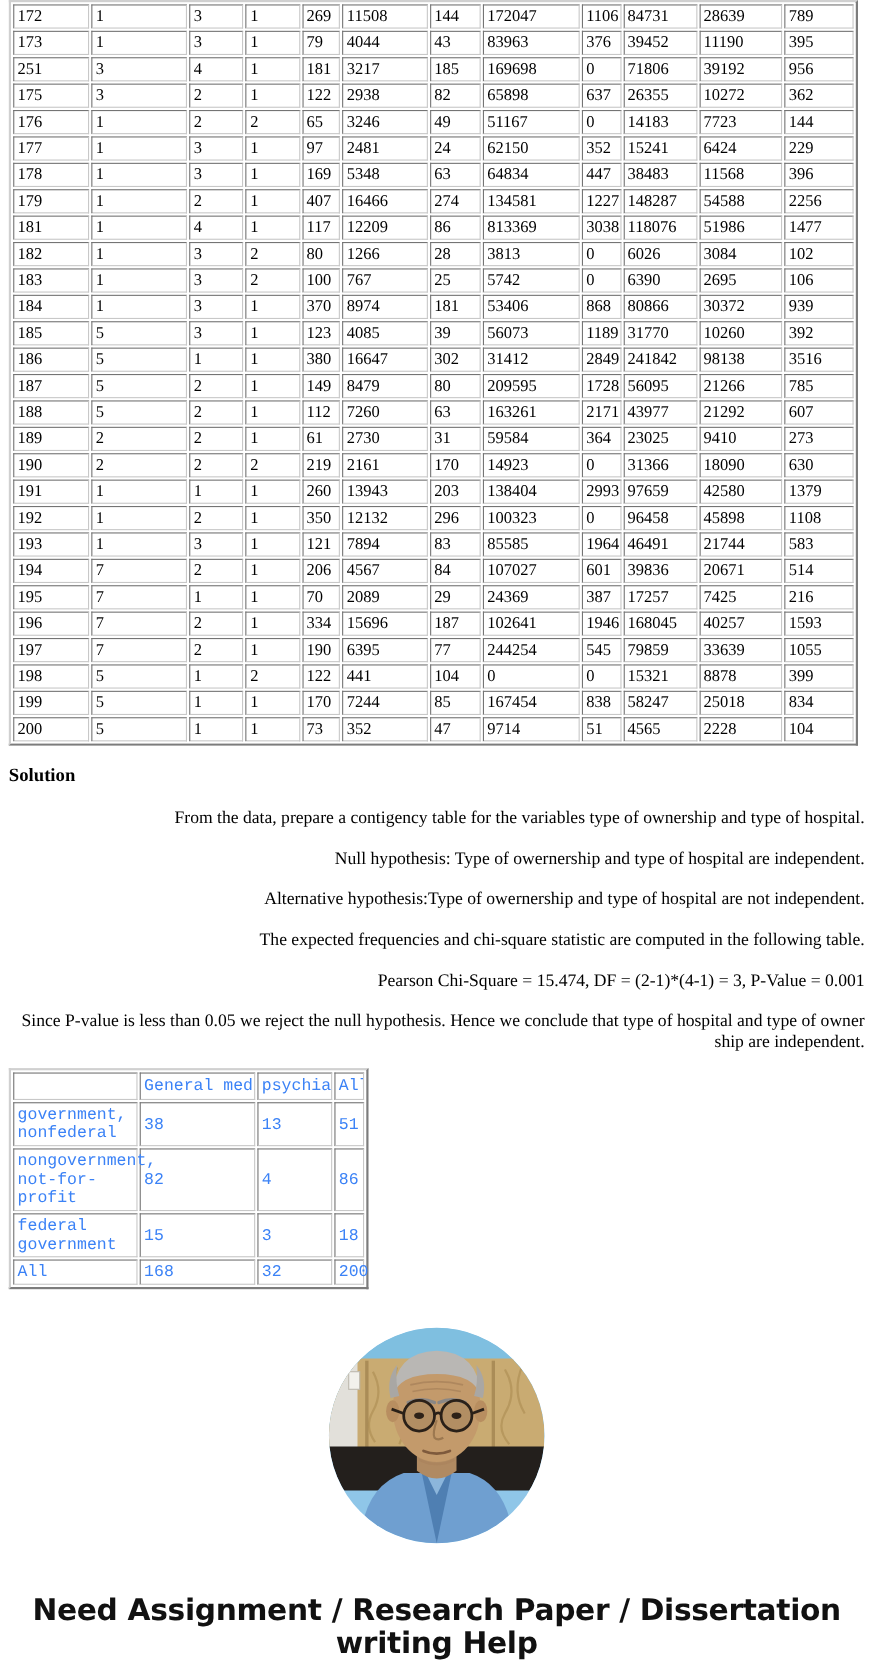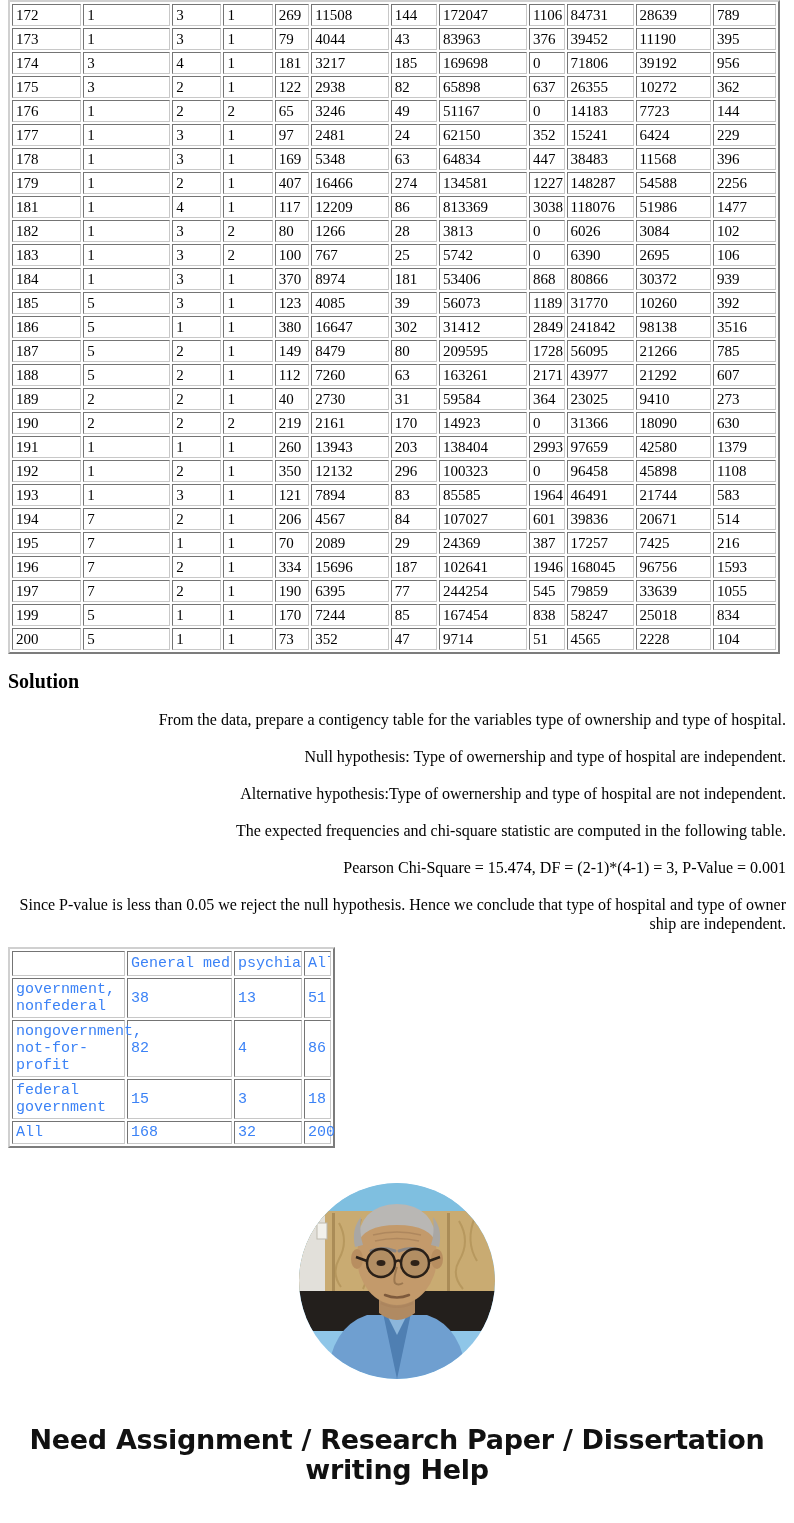--- a/index.html
+++ b/index.html
@@ -58,21 +58,21 @@
   table.data-table col.c10 { width: 72px;  }
   table.data-table col.c11 { width: 60px;  }
 
   
   .solution {
     padding: 0 8px;
     margin-top: 16px;
   }
   h2.solution-title {
     font-family: "Liberation Serif", "DejaVu Serif", serif;
-    font-size: 20px;
+    font-size: 17px;
     font-weight: bold;
     margin: 0 0 18px 0;
     padding: 0;
     line-height: 22px;
   }
   p.solution-para {
     font-family: "Liberation Serif", "DejaVu Serif", serif;
     font-size: 16px;
     line-height: 19px;
     margin: 0 0 18px 0;
@@ -182,21 +182,21 @@
           <td class="col-4">79</td>
           <td class="col-5">4044</td>
           <td class="col-6">43</td>
           <td class="col-7">83963</td>
           <td class="col-8">376</td>
           <td class="col-9">39452</td>
           <td class="col-10">11190</td>
           <td class="col-11">395</td>
         </tr>
         <tr>
-          <td class="col-0">174</td>
+          <td class="col-0">251</td>
           <td class="col-1">3</td>
           <td class="col-2">4</td>
           <td class="col-3">1</td>
           <td class="col-4">181</td>
           <td class="col-5">3217</td>
           <td class="col-6">185</td>
           <td class="col-7">169698</td>
           <td class="col-8">0</td>
           <td class="col-9">71806</td>
           <td class="col-10">39192</td>
@@ -382,21 +382,21 @@
           <td class="col-8">2171</td>
           <td class="col-9">43977</td>
           <td class="col-10">21292</td>
           <td class="col-11">607</td>
         </tr>
         <tr>
           <td class="col-0">189</td>
           <td class="col-1">2</td>
           <td class="col-2">2</td>
           <td class="col-3">1</td>
-          <td class="col-4">40</td>
+          <td class="col-4">61</td>
           <td class="col-5">2730</td>
           <td class="col-6">31</td>
           <td class="col-7">59584</td>
           <td class="col-8">364</td>
           <td class="col-9">23025</td>
           <td class="col-10">9410</td>
           <td class="col-11">273</td>
         </tr>
         <tr>
           <td class="col-0">190</td>
@@ -486,36 +486,50 @@
           <td class="col-0">196</td>
           <td class="col-1">7</td>
           <td class="col-2">2</td>
           <td class="col-3">1</td>
           <td class="col-4">334</td>
           <td class="col-5">15696</td>
           <td class="col-6">187</td>
           <td class="col-7">102641</td>
           <td class="col-8">1946</td>
           <td class="col-9">168045</td>
-          <td class="col-10">96756</td>
+          <td class="col-10">40257</td>
           <td class="col-11">1593</td>
         </tr>
         <tr>
           <td class="col-0">197</td>
           <td class="col-1">7</td>
           <td class="col-2">2</td>
           <td class="col-3">1</td>
           <td class="col-4">190</td>
           <td class="col-5">6395</td>
           <td class="col-6">77</td>
           <td class="col-7">244254</td>
           <td class="col-8">545</td>
           <td class="col-9">79859</td>
           <td class="col-10">33639</td>
           <td class="col-11">1055</td>
+        </tr>
+        <tr>
+          <td class="col-0">198</td>
+          <td class="col-1">5</td>
+          <td class="col-2">1</td>
+          <td class="col-3">2</td>
+          <td class="col-4">122</td>
+          <td class="col-5">441</td>
+          <td class="col-6">104</td>
+          <td class="col-7">0</td>
+          <td class="col-8">0</td>
+          <td class="col-9">15321</td>
+          <td class="col-10">8878</td>
+          <td class="col-11">399</td>
         </tr>
         <tr>
           <td class="col-0">199</td>
           <td class="col-1">5</td>
           <td class="col-2">1</td>
           <td class="col-3">1</td>
           <td class="col-4">170</td>
           <td class="col-5">7244</td>
           <td class="col-6">85</td>
           <td class="col-7">167454</td>

